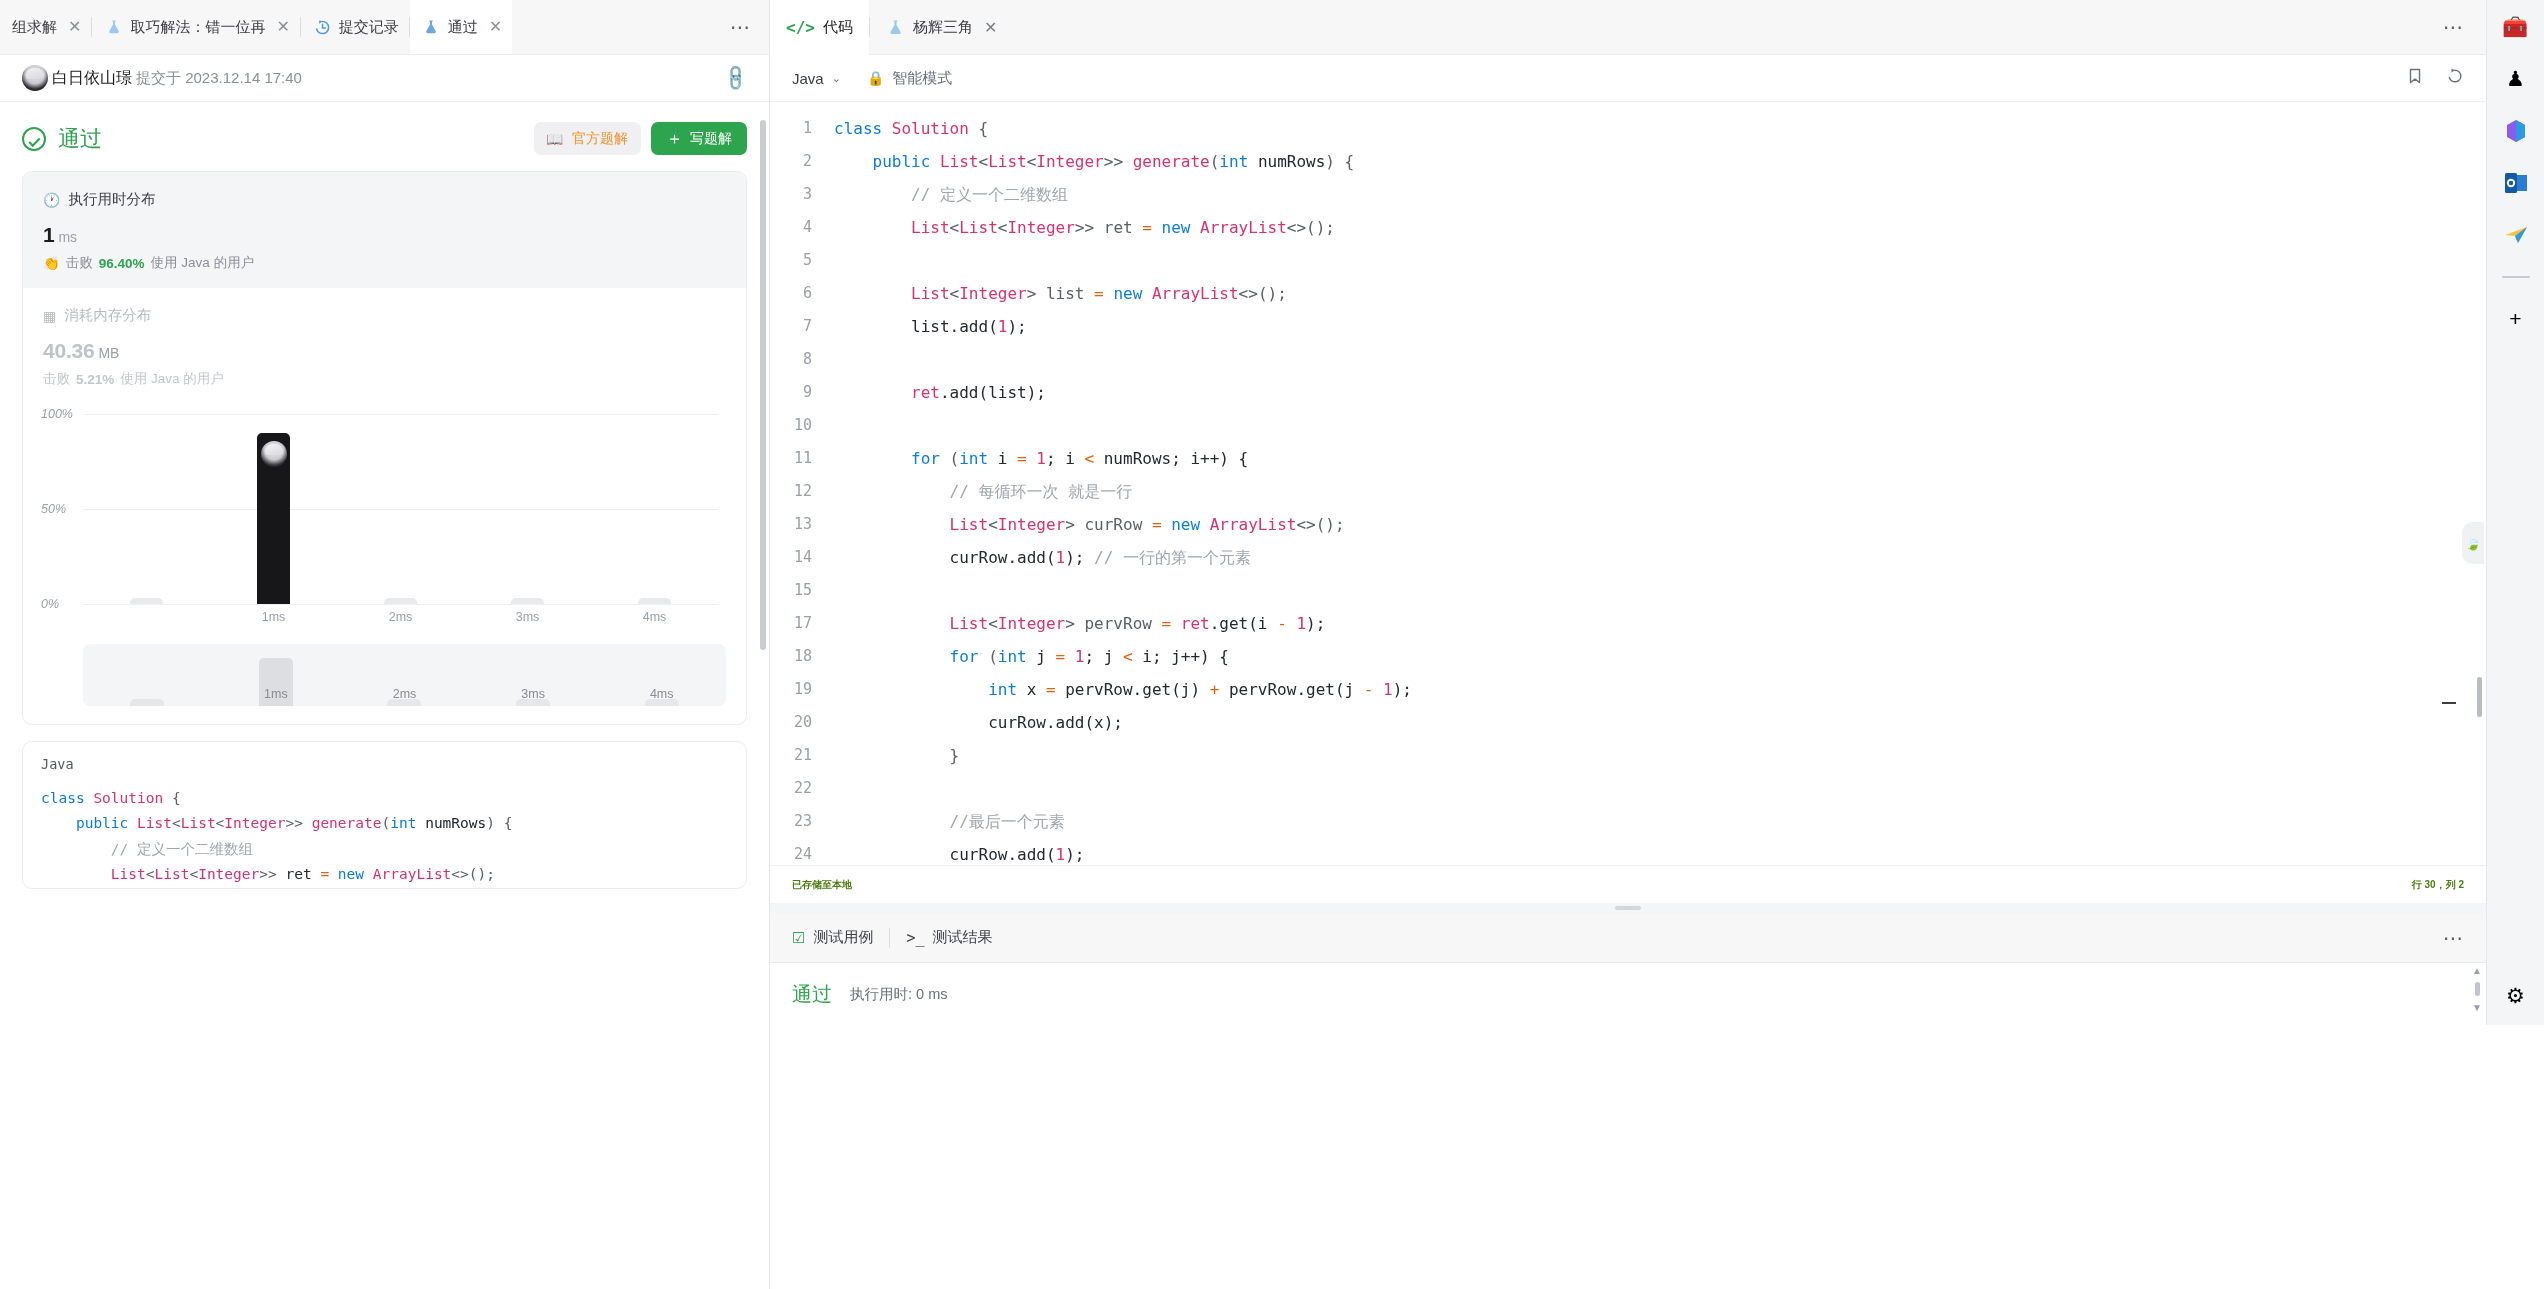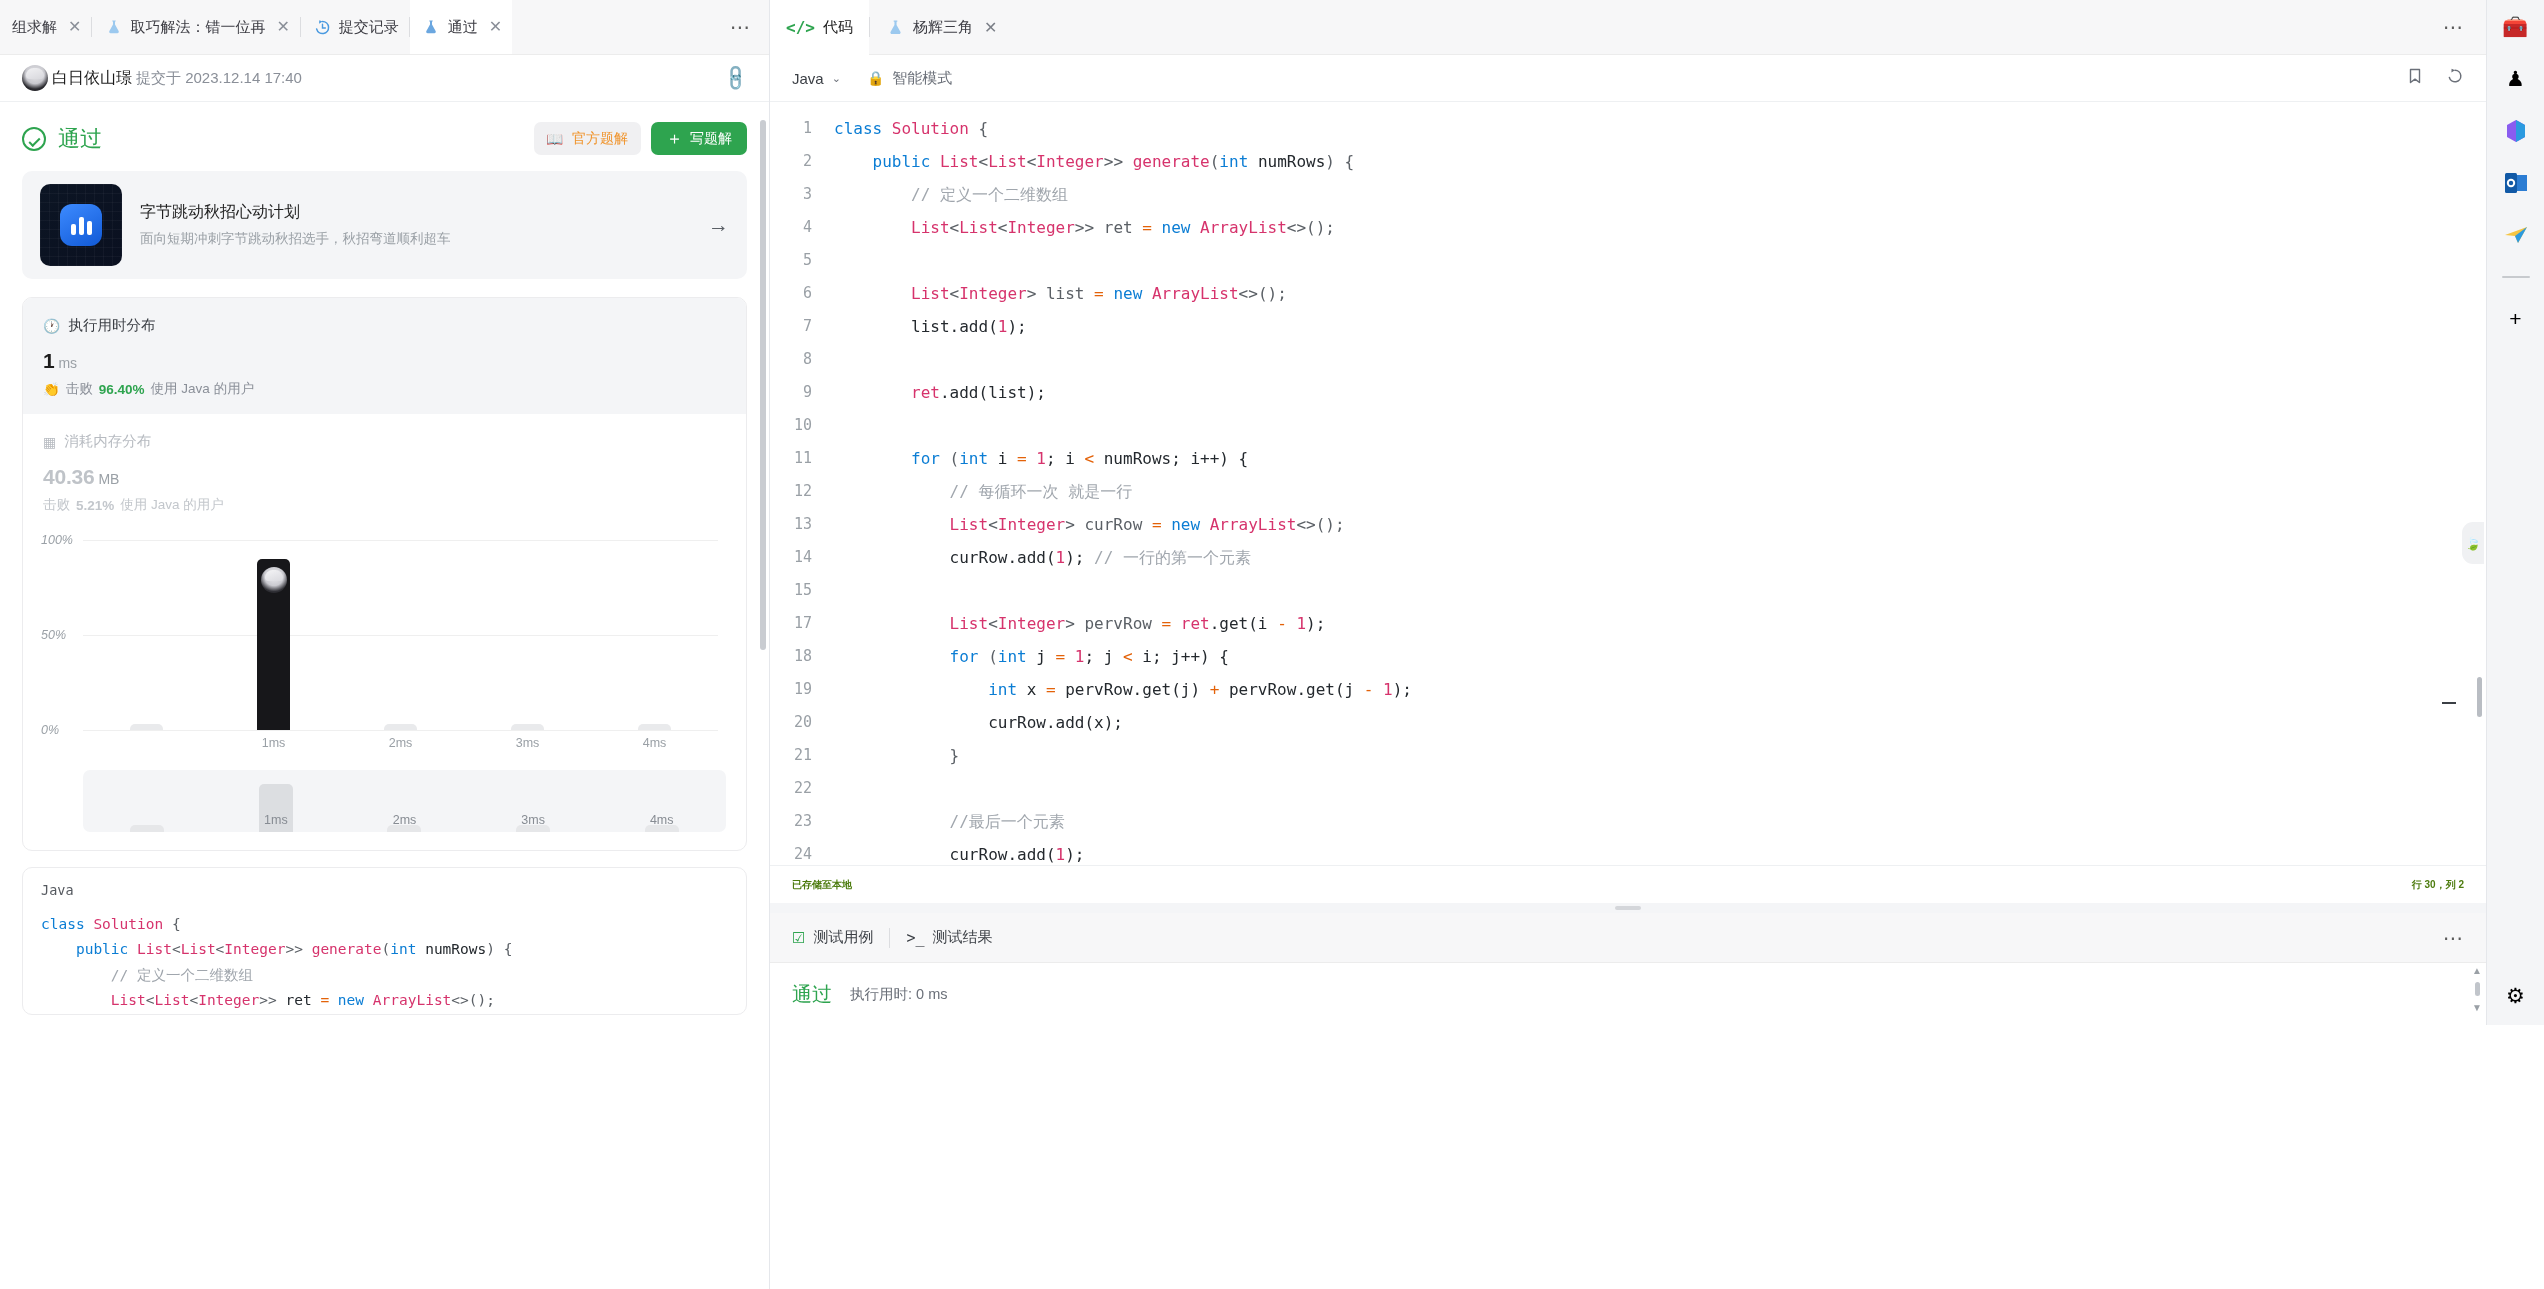--- a/index.html
+++ b/index.html
@@ -326,34 +326,20 @@
             <span class="book-ico">📖</span>
             <span>官方题解</span>
           </button>
           <button class="btn-write">
             <span class="plus-ico">＋</span>
             <span>写题解</span>
           </button>
         </div>
       </div>
 
-      <div class="promo">
-        <div class="promo-thumb">
-          <div class="promo-badge">
-              <i></i>
-              <i></i>
-              <i></i>
-            </div>
-        </div>
-        <div>
-          <div class="promo-title">字节跳动秋招心动计划</div>
-          <div class="promo-sub">面向短期冲刺字节跳动秋招选手，秋招弯道顺利超车</div>
-        </div>
-        <div class="promo-arrow">→</div>
-      </div>
 
       <div class="metric-card">
 
         <div class="metric-block active">
           <div class="metric-head">
             <span class="clock-ico">🕐</span>
             <span>执行用时分布</span>
           </div>
           <div class="metric-value">
             <span>1</span><span class="unit">ms</span>

